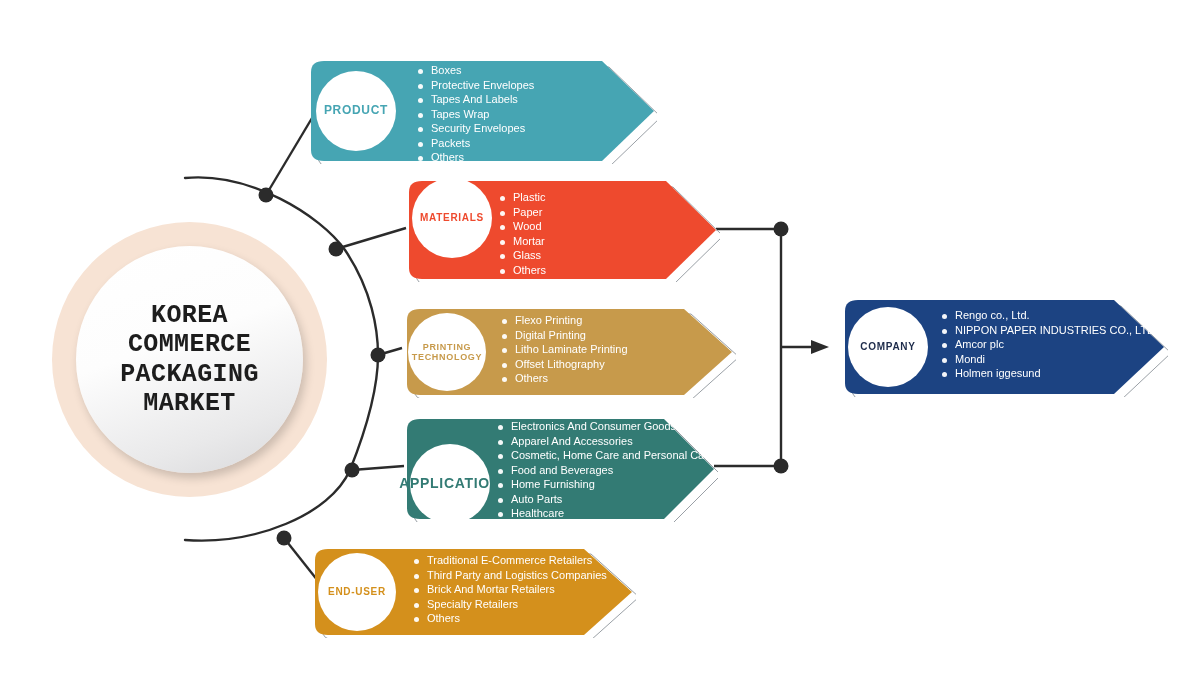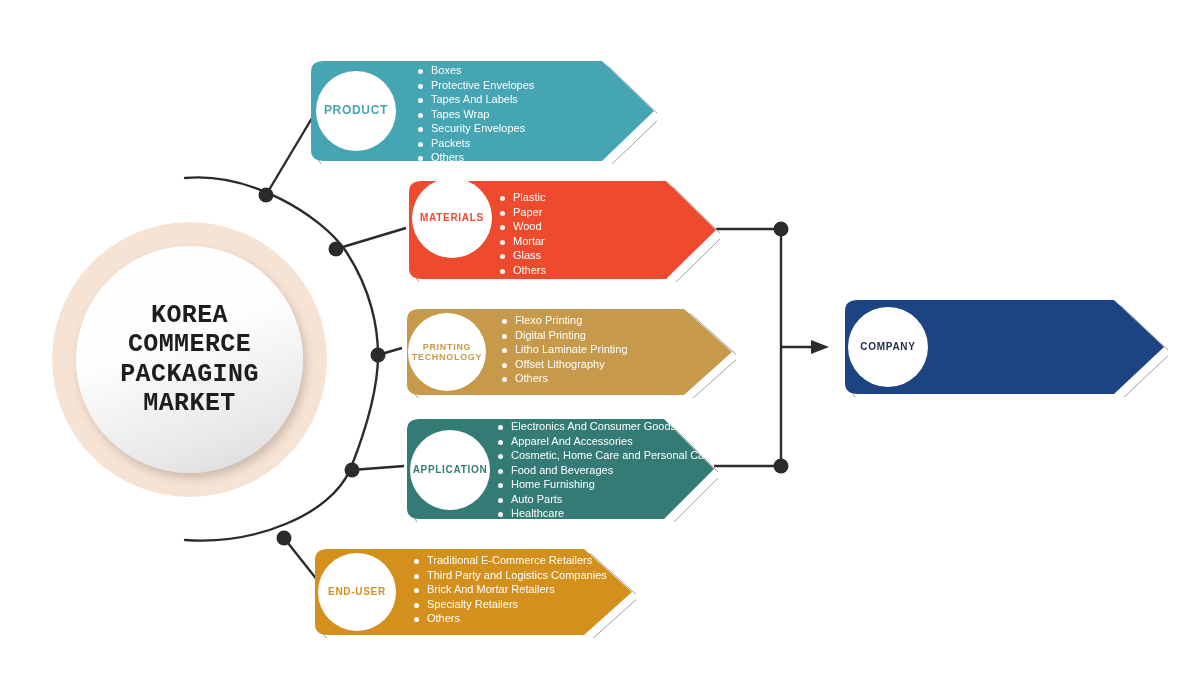--- a/index.html
+++ b/index.html
@@ -147,21 +147,21 @@
         <li>Others</li>
       </ul>
     </div>
   </div>
 
   <div class="banner" style="left:398px;top:416px;width:320px;height:106px;">
     <svg class="band" viewBox="0 0 320 106" preserveAspectRatio="none">
       <path d="M9,14 Q9,3 22,3 L266,3 L316,53 L266,103 L22,103 Q9,103 9,92 Z" transform="translate(7,6)" fill="none" stroke="#9aa0a6" stroke-width="1"></path>
       <path d="M9,14 Q9,3 22,3 L266,3 L316,53 L266,103 L22,103 Q9,103 9,92 Z" fill="#337b74"></path>
     </svg>
-    <div class="circle-label" style="left:12px;top:14px;width:80px;height:80px;font-size:10px;color:#337b74;text-align:right;">
+    <div class="circle-label" style="left:12px;top:28px;width:80px;height:80px;font-size:14px;color:#337b74;text-align:right;">
       <span>APPLICATION</span>
     </div>
     <div class="bullets" style="left:100px;top:5px;">
       <ul>
         <li>Electronics And Consumer Goods</li>
         <li>Apparel And Accessories</li>
         <li>Cosmetic, Home Care and Personal Care</li>
         <li>Food and Beverages</li>
         <li>Home Furnishing</li>
         <li>Auto Parts</li>
@@ -192,15 +192,24 @@
   </div>
 
   <div class="banner" style="left:836px;top:297px;width:332px;height:100px;">
     <svg class="band" viewBox="0 0 332 100" preserveAspectRatio="none">
       <path d="M9,14 Q9,3 22,3 L278,3 L328,50 L278,97 L22,97 Q9,97 9,86 Z" transform="translate(7,6)" fill="none" stroke="#9aa0a6" stroke-width="1"></path>
       <path d="M9,14 Q9,3 22,3 L278,3 L328,50 L278,97 L22,97 Q9,97 9,86 Z" fill="#1c4382"></path>
     </svg>
     <div class="circle-label" style="left:12px;top:10px;width:80px;height:80px;font-size:10px;color:#1d2b4a;">
       <span>COMPANY</span>
     </div>
+    <div class="bullets" style="left:106px;top:13px;">
+      <ul>
+        <li>Rengo co., Ltd.</li>
+        <li>NIPPON PAPER INDUSTRIES CO., LTD.</li>
+        <li>Amcor plc</li>
+        <li>Mondi</li>
+        <li>Holmen iggesund</li>
+      </ul>
+    </div>
   </div>
 
 </div>
 
 </body></html>

